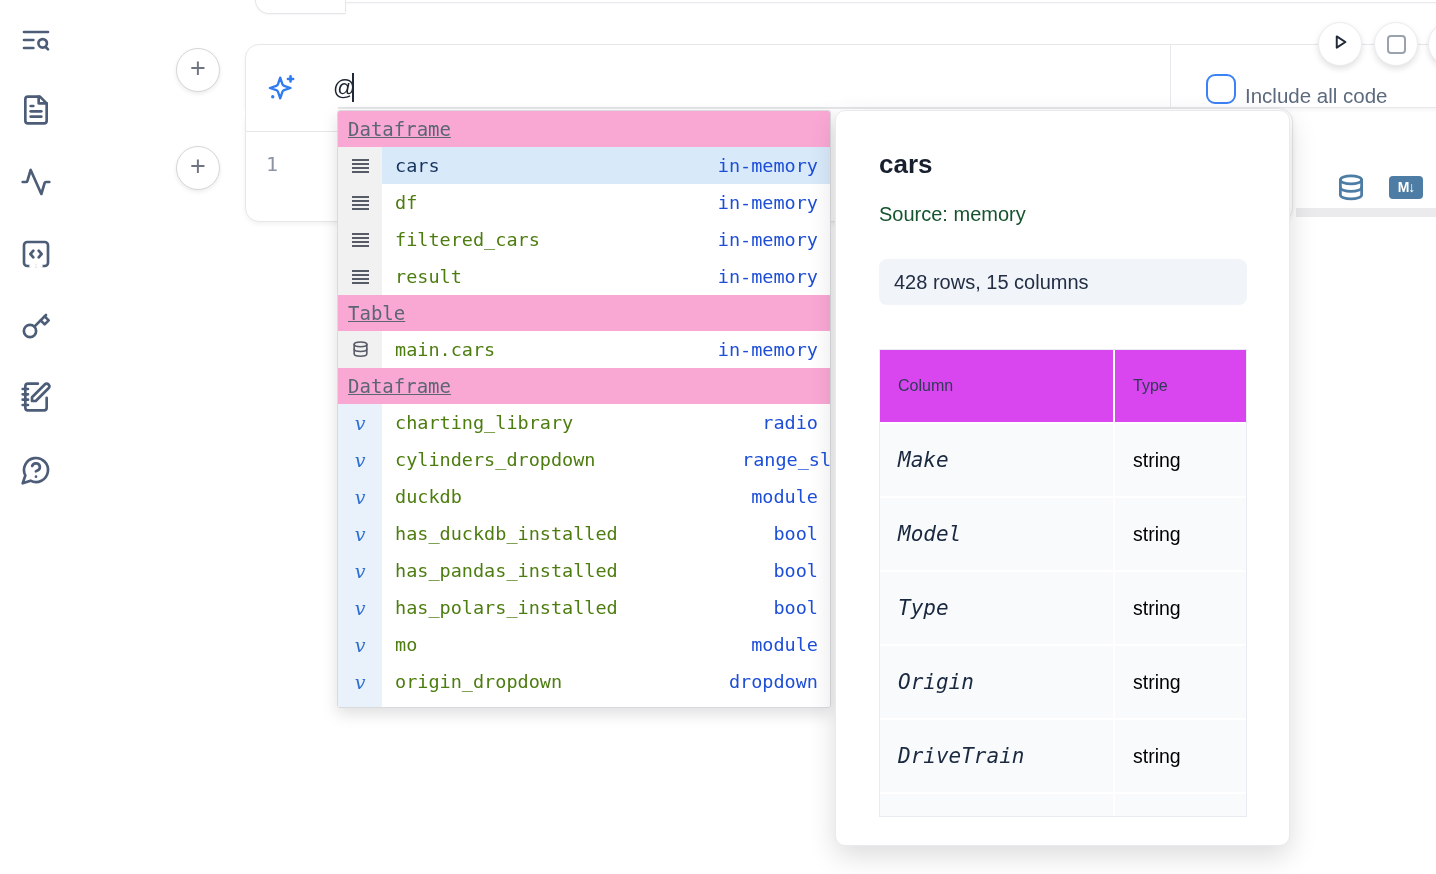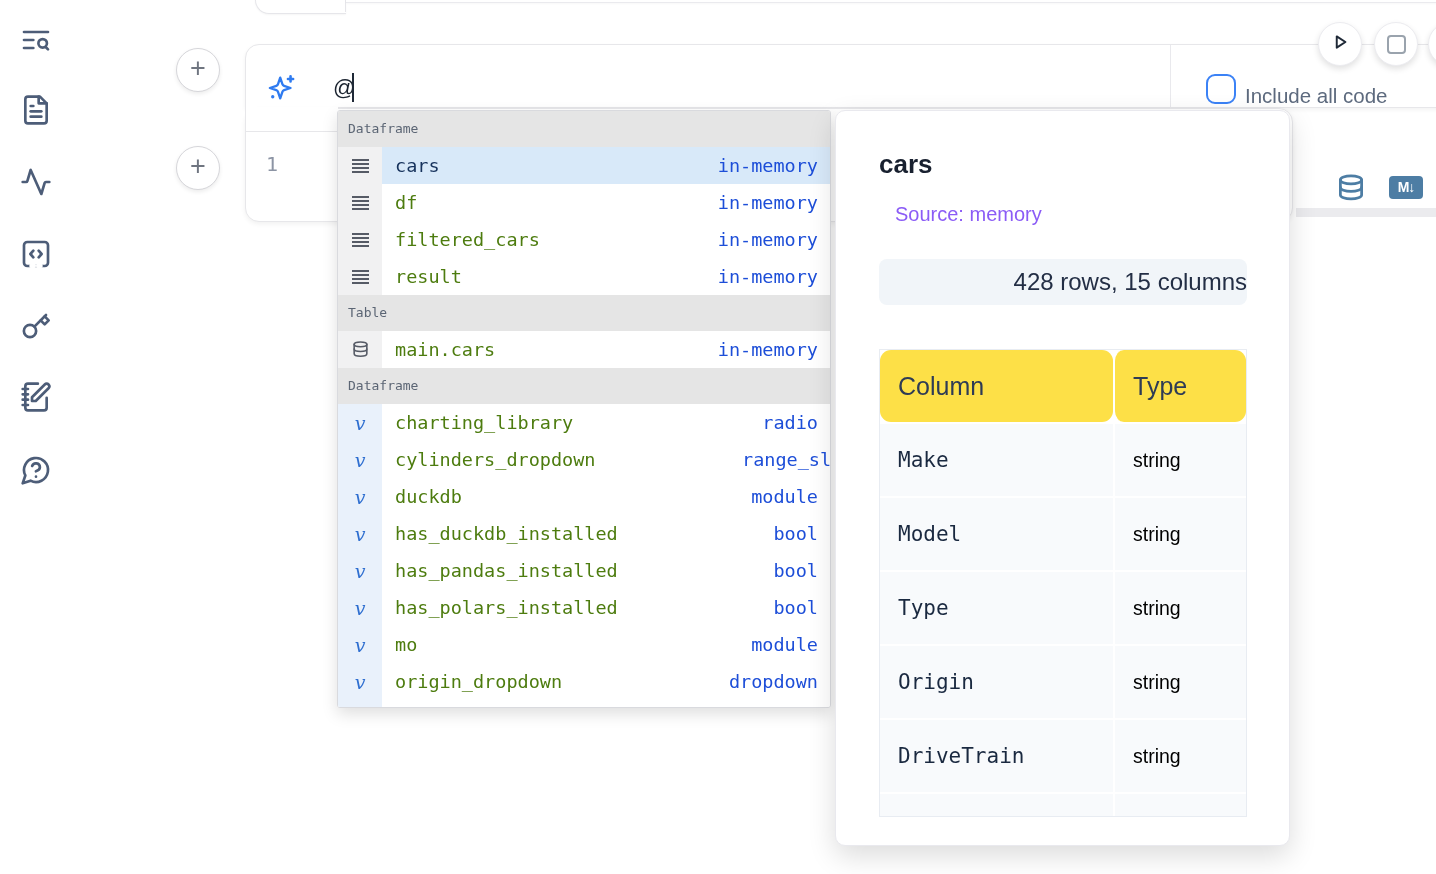--- a/index.html
+++ b/index.html
@@ -56,56 +56,56 @@
   
   .plus-btn { position:absolute; left:176px; width:44px; height:44px; border-radius:50%; background:#fff;
     border:1px solid #d6d6da; box-shadow:0 2px 4px rgba(0,0,0,.08); color:#6f7580; font-size:27px;
     font-weight:300; display:flex; align-items:center; justify-content:center; cursor:pointer; z-index:10;
     line-height:1; padding-bottom:3px; }
 
   
   .dropdown { left:337px; top:110px; width:494px; height:598px; background:#fff;
     border:1px solid #d9dade; border-radius:3px; box-shadow:0 6px 16px rgba(0,0,0,.13);
     overflow:hidden; z-index:20; }
-  .ac-header { height:36px; background:#e5e5e5; color:#5b6574; font-family:"DejaVu Sans Mono",monospace;
-    font-size:13px; line-height:36px; padding-left:10px; }
+  .ac-header { height:36px; background:#f9a8d4; color:#5b6574; font-family:"DejaVu Sans Mono",monospace;
+    font-size:19px; line-height:36px; padding-left:10px;text-decoration:underline; }
   .ac-item { height:37px; display:flex; align-items:center; background:#fff; cursor:pointer; }
   .ac-item.selected { background:#d8e9f9; }
   .ac-gutter { width:44px; height:100%; background:#f1f1f2; flex:none;
     display:flex; align-items:center; justify-content:center; }
   .ac-gutter.var { background:#e9f1fb; }
   .ac-name { padding-left:13px; font-family:"DejaVu Sans Mono",monospace; font-size:18.5px;
     color:#4d7c0f; white-space:nowrap; }
   .ac-item.selected .ac-name { color:#16325c; }
   .ac-type { margin-left:auto; padding-right:12px; font-family:"DejaVu Sans Mono",monospace;
     font-size:18.5px; color:#1d4ed8; white-space:nowrap; }
   .ac-type.clipped { flex:none; width:112px; overflow:hidden; margin-right:-24px; padding-right:0; }
   .hamburger { width:17px; height:14px;
     background:repeating-linear-gradient(to bottom,#565b66 0 2px,transparent 2px 4px); }
   .v-glyph { font-family:"DejaVu Serif", serif; font-style:italic; font-size:19px; color:#2f6fd0; }
   .ac-db-icn { width:19px; height:19px; color:#565b66; }
 
   
   .panel { left:835px; top:110px; width:455px; height:736px; background:#fff; border:1px solid #e9e9ee;
     border-radius:10px; box-shadow:0 10px 28px rgba(0,0,0,.14); z-index:30; overflow:hidden; }
   .panel-title { position:absolute; left:43px; top:38px; font-size:26px; font-weight:bold; color:#18202f; }
-  .panel-source { position:absolute; left:43px; top:92px; font-size:20px; color:#8b5cf6;margin-left:16px; }
+  .panel-source { position:absolute; left:43px; top:92px; font-size:20px; color:#14532d; }
   .panel-pill { position:absolute; left:43px; top:148px; width:368px; height:46px; background:#f1f5f9;
-    border-radius:8px; font-size:24px; color:#232e45; line-height:46px; padding-left:15px;text-align:right; }
+    border-radius:8px; font-size:20px; color:#232e45; line-height:46px; padding-left:15px; }
   .panel-table { position:absolute; left:43px; top:238px; width:368px; border:1px solid #e8ecf2; }
   .pt-row { display:flex; }
   .pt-row.header { height:72px; }
   .pt-row.body { height:74px; border-top:2px solid #fff; }
   .pt-row.partial { height:24px; border-top:2px solid #fff; }
   .pt-c1 { width:233px; display:flex; align-items:center; padding-left:18px; }
   .pt-c2 { width:133px; display:flex; align-items:center; padding-left:18px; border-left:2px solid #fff; }
-  .pt-row.header .pt-c1, .pt-row.header .pt-c2 { background:#fde047; font-size:25px; color:#2e3b55;border-radius:11px; }
+  .pt-row.header .pt-c1, .pt-row.header .pt-c2 { background:#d946ef; font-size:16px; color:#2e3b55; }
   .pt-row.body .pt-c1, .pt-row.body .pt-c2,
   .pt-row.partial .pt-c1, .pt-row.partial .pt-c2 { background:#f8fafc; }
-  .pt-col-name { font-family:"DejaVu Sans Mono",monospace; font-size:21px; color:#1a2940; }
+  .pt-col-name { font-family:"DejaVu Sans Mono",monospace; font-size:21px; color:#1a2940;font-style:italic; }
   .pt-col-type { font-size:19.5px; color:#000000; }
 
   
   .ai-frag { left:1240px; top:292px; width:127px; height:71px; background:#fff; border:1px solid #ececf0;
     border-radius:12px; box-shadow:0 4px 10px rgba(0,0,0,.1); z-index:25; font-size:22px;
     font-weight:bold; color:#222b38; text-align:right; line-height:71px; padding-right:15px;
     cursor:pointer; white-space:nowrap; overflow:hidden; }
 </style>
 </head>
 <body>

